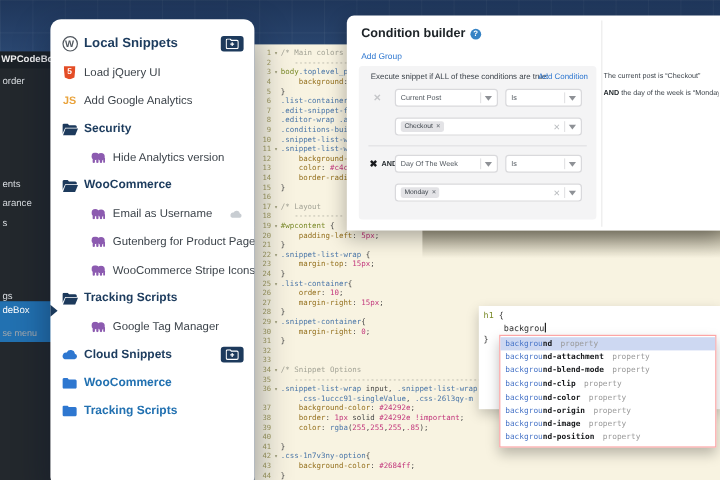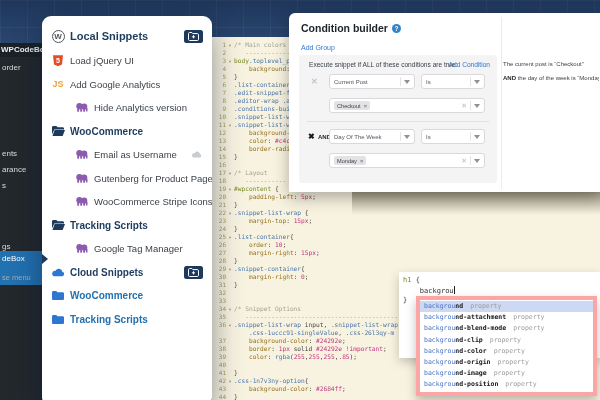--- a/index.html
+++ b/index.html
@@ -55,26 +55,26 @@
 .tag{background:#e3e3e6;border-radius:2px;font-size:5.6px;color:#3c434a;padding:1.5px 3px;
   display:inline-flex;gap:3px;align-items:center;white-space:nowrap}
 .tag .tx{color:#787c82;font-weight:bold}
 .vx{color:#b9bcbf;font-size:7px;margin-left:auto;flex:none}
 .divline{position:absolute;left:8px;right:8px;top:66px;height:1px;background:#e2e2e4}
 .summary{position:absolute;left:214px;top:44px;width:96px;font-size:6px;color:#3c434a;line-height:14px;
   white-space:nowrap;overflow:hidden}
 .summary b{color:#1d2327}
 
 
-.acpanel{position:absolute;left:399px;top:272px;width:201px;height:86px;background:#fff;z-index:4;
+.acpanel{position:absolute;left:399px;top:255px;width:201px;height:86px;background:#fff;z-index:4;
   box-shadow:0 4px 10px rgba(0,0,0,.22);font-family:"DejaVu Sans Mono",monospace}
 .acode{padding:4px 0 0 4px;font-size:7px;line-height:9.5px;color:#333;white-space:pre}
 .tk-tag{color:#7a8a28}
 .cursor{display:inline-block;width:1px;height:8px;background:#222;vertical-align:-1px}
-.dd{position:absolute;left:17px;top:24px;width:181px;background:#fff;border:4px solid #fca5a5;
+.dd{position:absolute;left:17px;top:24px;width:181px;background:#fff;border:1px solid #fca5a5;
   box-shadow:0 5px 10px rgba(0,0,0,.25);padding:1px 0}
 .ddr{height:11.2px;line-height:11.2px;font-size:6.5px;padding-left:4px;white-space:nowrap}
 .ddr.on{background:#cdd8f2}
 .ddr .m{color:#4a76c8}.ddr .r{color:#16181b;font-weight:bold}.ddr .meta{color:#9a9a9a;margin-left:7px}
 
 
 .panel{position:absolute;left:42px;top:16px;width:170px;height:390px;background:#fff;border-radius:9px;
   z-index:5;box-shadow:0 12px 30px rgba(6,18,40,.45);padding-top:7px;overflow:hidden}
 .sr{display:flex;align-items:center;height:23.5px;padding-left:8px}
 .sr-header{height:26px}
@@ -261,20 +261,29 @@
             <span class="i-html">5</span>
           </span>
           <span class="lbl">Load jQuery UI</span>
         </div>
         <div class="sr sr-item">
           <span class="ic">
             <span class="i-js">JS</span>
           </span>
           <span class="lbl">Add Google Analytics</span>
         </div>
+        <div class="sr sr-folder">
+          <span class="ic">
+            <svg width="13" height="10" viewBox="0 0 13 10">
+              <path fill="#1d3a5c" d="M0 1.3C0 .6.6 0 1.3 0h3.1l1.1 1.3h5.2c.7 0 1.3.6 1.3 1.3v.9H2.3L0 8.6z"></path>
+              <path fill="#1d3a5c" d="M2.6 4.1H13L10.6 10H.5z"></path>
+            </svg>
+          </span>
+          <span class="lbl">Security</span>
+        </div>
         <div class="sr sr-sub">
           <span class="ic">
             <svg width="12" height="9" viewBox="0 0 12 9">
               <g fill="#8c5bb0">
                 <circle cx="3.4" cy="3.2" r="3.1"></circle>
                 <circle cx="8.2" cy="3.6" r="3.1"></circle>
                 <rect x="1.2" y="5.2" width="1.9" height="3.6" rx=".9"></rect>
                 <rect x="4.2" y="5.2" width="1.9" height="3.6" rx=".9"></rect>
                 <rect x="7.2" y="5.2" width="1.9" height="3.6" rx=".9"></rect>
                 <rect x="10" y="4.4" width="1.5" height="4.2" rx=".7"></rect>

